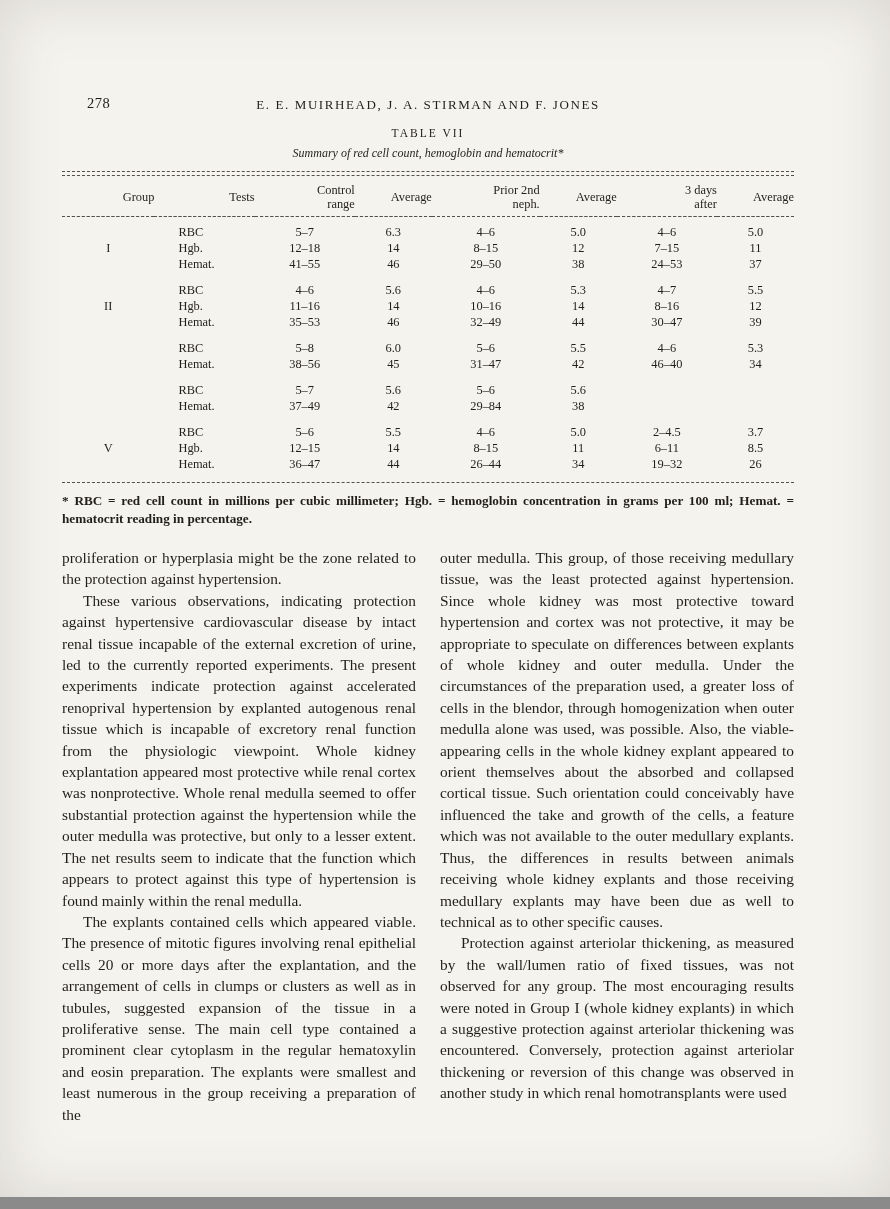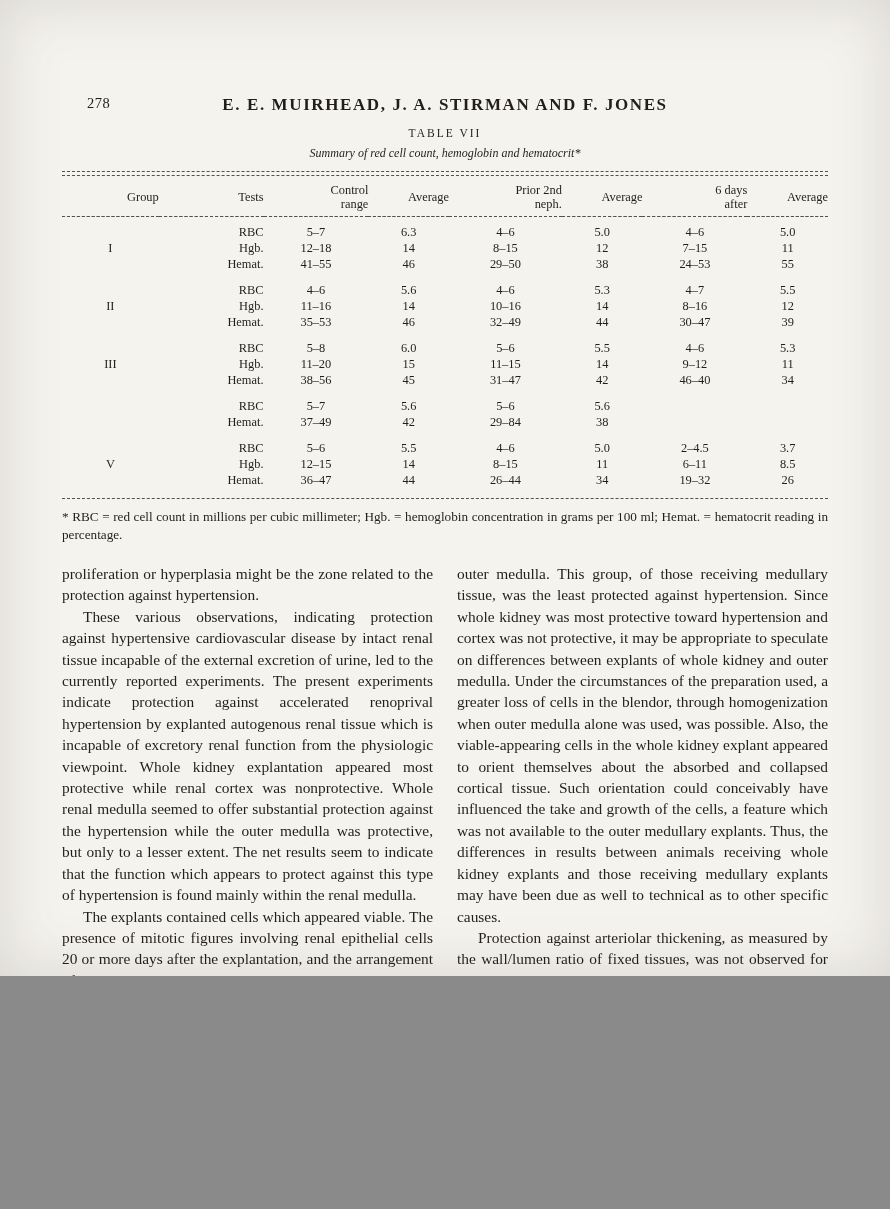--- a/index.html
+++ b/index.html
@@ -4,49 +4,48 @@
 <style>
   :root {
     --paper: #f5f3ee;
     --ink: #221f1b;
     --rule: #55504a;
   }
   html, body { margin: 0; padding: 0; background: #8a8a8a; }
   .page {
     position: relative;
     width: 890px;
-    height: 976px;
+    height: 1197px;
     margin: 0 auto;
     background: var(--paper);
     color: var(--ink);
     font-family: "Liberation Serif", "DejaVu Serif", serif;
     box-sizing: border-box;
-    padding: 95px 62px 20px 62px;
+    padding: 95px 96px 20px 62px;
     overflow: hidden;
     box-shadow: inset 0 0 60px rgba(90,85,75,0.18);
   }
 
   
   .running-head {
     position: relative;
     height: 18px;
     text-align: center;
   }
   .page-number {
     position: absolute;
     left: 25px;
     top: 0;
     font-size: 14.5px;
     letter-spacing: 0.5px;
   }
   .running-title {
-    font-size: 17px;
+    font-size: 13px;
     letter-spacing: 1.6px;
     white-space: nowrap;
-    font-weight: bold;
   }
 
   
   .table-label {
     margin-top: 14px;
     text-align: center;
     font-size: 11.5px;
     letter-spacing: 2px;
   }
   .table-caption {
@@ -85,38 +84,39 @@
     padding: 7px 0 5px 0;
     border-bottom: 1px dashed var(--rule);
   }
   .data-table td {
     text-align: center;
     line-height: 16px;
     padding: 0;
     white-space: nowrap;
   }
   .data-table th:nth-child(1), .data-table td:nth-child(1) { width: 12%; }
-  .data-table th:nth-child(2), .data-table td:nth-child(2) { width: 13%; text-align: right; padding-left: 24px; }
+  .data-table th:nth-child(2), .data-table td:nth-child(2) { width: 13%; text-align: left; padding-left: 24px; }
   .data-table th:nth-child(2) { text-align: right; padding-left: 0; }
   .data-table th:nth-child(3), .data-table td:nth-child(3) { width: 13%; }
   .data-table th:nth-child(4), .data-table td:nth-child(4) { width: 10%; }
   .data-table th:nth-child(5), .data-table td:nth-child(5) { width: 14%; }
   .data-table th:nth-child(6), .data-table td:nth-child(6) { width: 10%; }
   .data-table th:nth-child(7), .data-table td:nth-child(7) { width: 13%; }
   .data-table th:nth-child(8), .data-table td:nth-child(8) { width: 10%; }
   .data-table tbody tr:first-child td { padding-top: 7px; }
   .data-table tr.group-gap td { padding-top: 10px; }
   .data-table tbody tr:last-child td { padding-bottom: 6px; }
 
   
   .footnote {
     margin: 9px 0 0 0;
     font-size: 13.2px;
     line-height: 17.5px;
     text-align: justify;
+    font-weight: bold;
   }
 
   
   .columns {
     margin-top: 20px;
     display: flex;
     gap: 24px;
     justify-content: space-between;
   }
   .col {
@@ -147,21 +147,21 @@
     <thead>
       <tr>
           <th>Group</th>
           <th>Tests</th>
           <th>Control
 range</th>
           <th>Average</th>
           <th>Prior 2nd
 neph.</th>
           <th>Average</th>
-          <th>6 days
+          <th>3 days
 after</th>
           <th>Average</th>
         </tr>
     </thead>
     <tbody>
         <tr>
           <td></td>
           <td>RBC</td>
           <td>5–7</td>
           <td>6.3</td>
@@ -181,21 +181,21 @@
           <td>11</td>
         </tr>
         <tr>
           <td></td>
           <td>Hemat.</td>
           <td>41–55</td>
           <td>46</td>
           <td>29–50</td>
           <td>38</td>
           <td>24–53</td>
-          <td>55</td>
+          <td>37</td>
         </tr>
         <tr class="group-gap">
           <td></td>
           <td>RBC</td>
           <td>4–6</td>
           <td>5.6</td>
           <td>4–6</td>
           <td>5.3</td>
           <td>4–7</td>
           <td>5.5</td>
@@ -222,30 +222,20 @@
         </tr>
         <tr class="group-gap">
           <td></td>
           <td>RBC</td>
           <td>5–8</td>
           <td>6.0</td>
           <td>5–6</td>
           <td>5.5</td>
           <td>4–6</td>
           <td>5.3</td>
-        </tr>
-        <tr>
-          <td>III</td>
-          <td>Hgb.</td>
-          <td>11–20</td>
-          <td>15</td>
-          <td>11–15</td>
-          <td>14</td>
-          <td>9–12</td>
-          <td>11</td>
         </tr>
         <tr>
           <td></td>
           <td>Hemat.</td>
           <td>38–56</td>
           <td>45</td>
           <td>31–47</td>
           <td>42</td>
           <td>46–40</td>
           <td>34</td>

